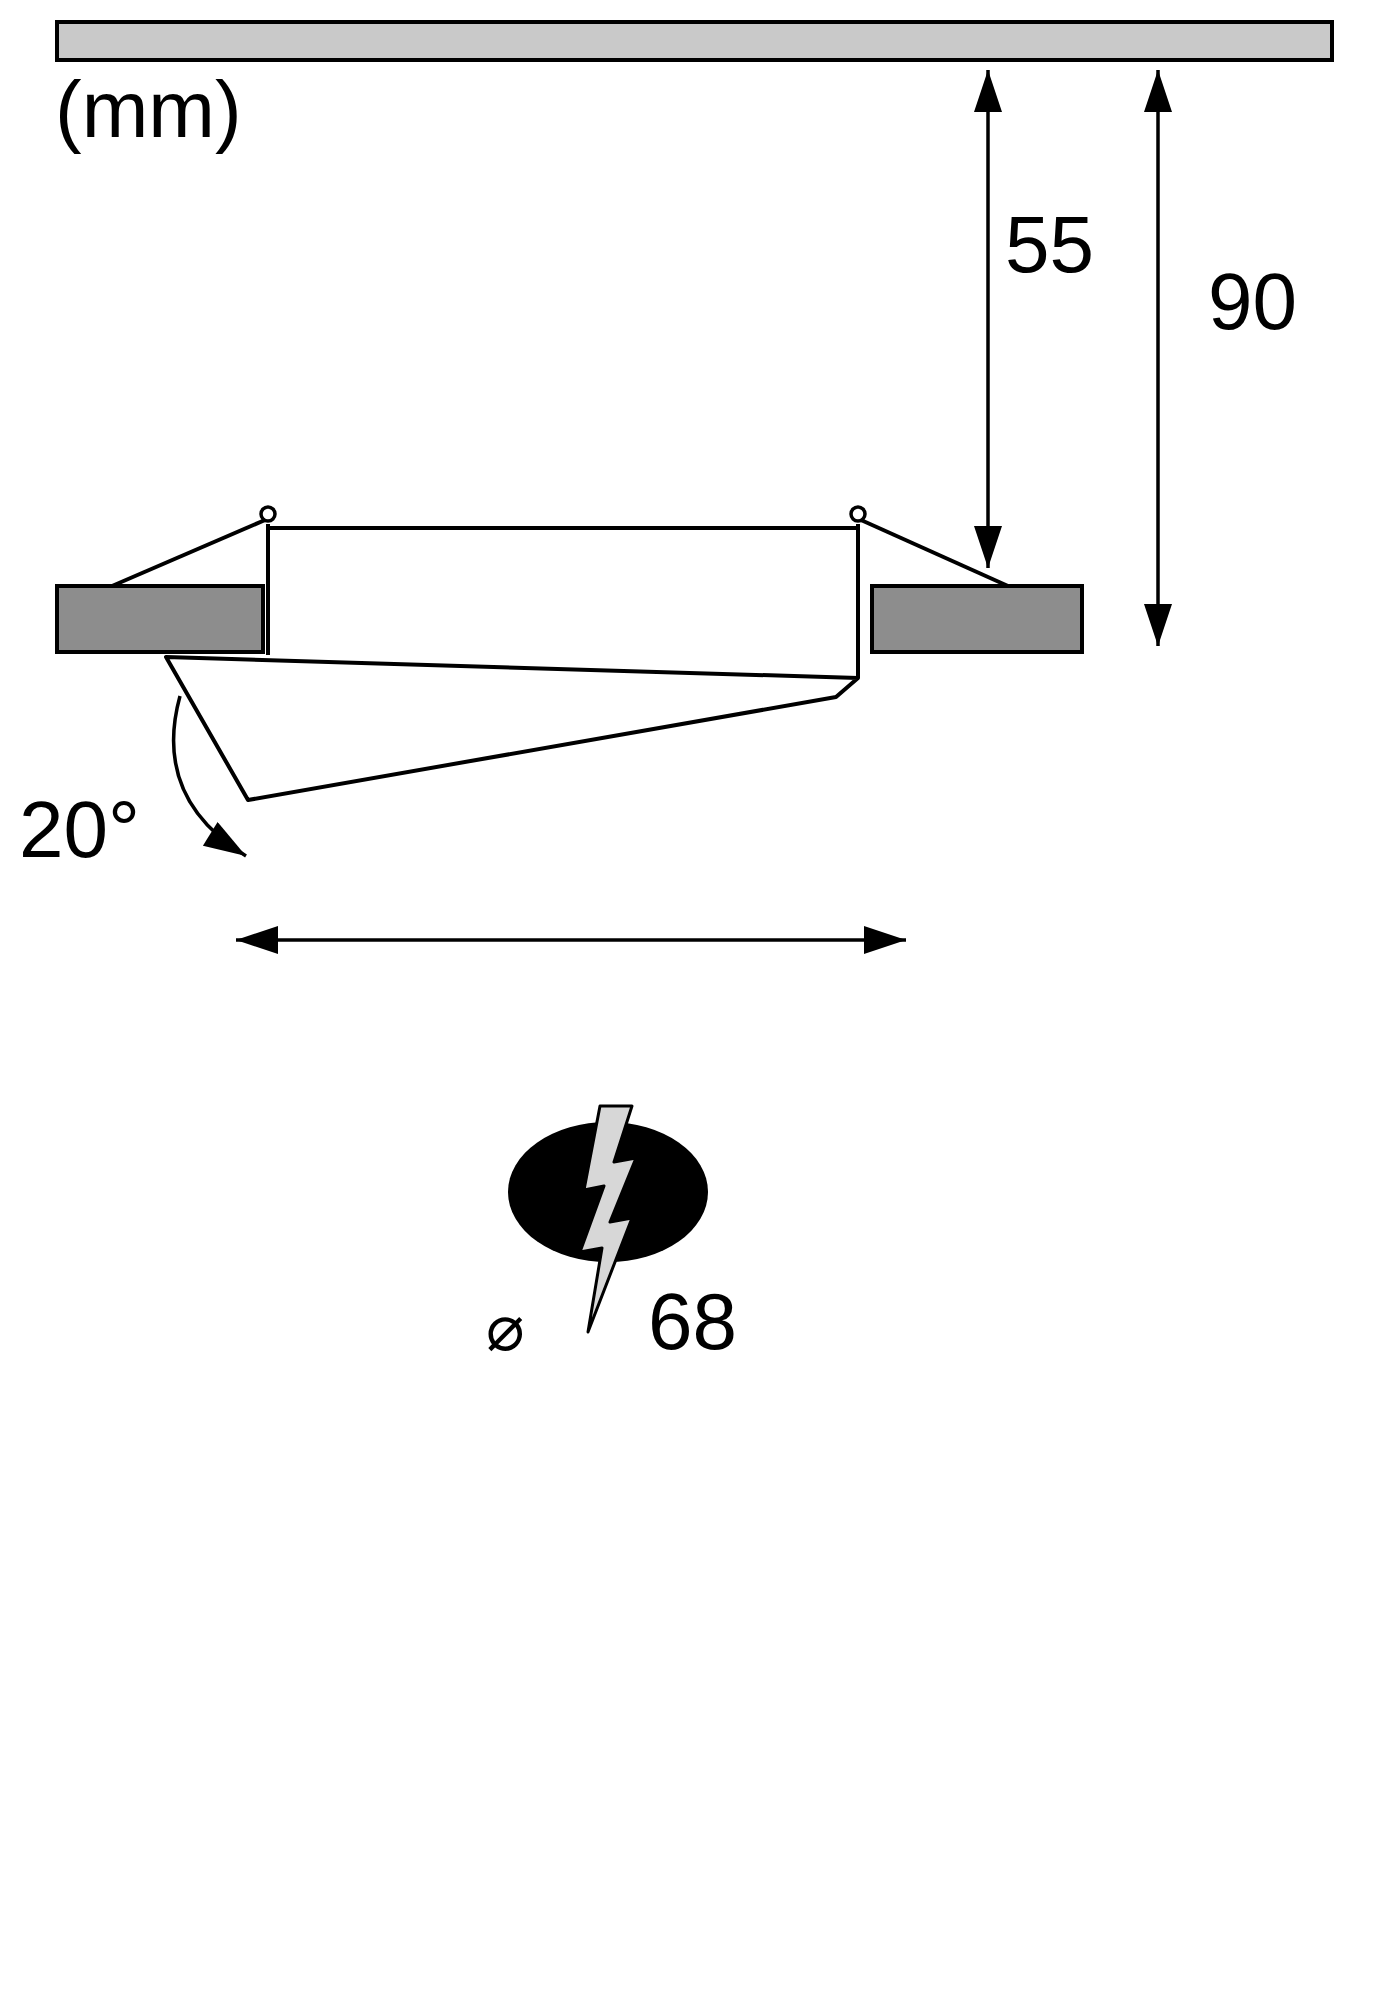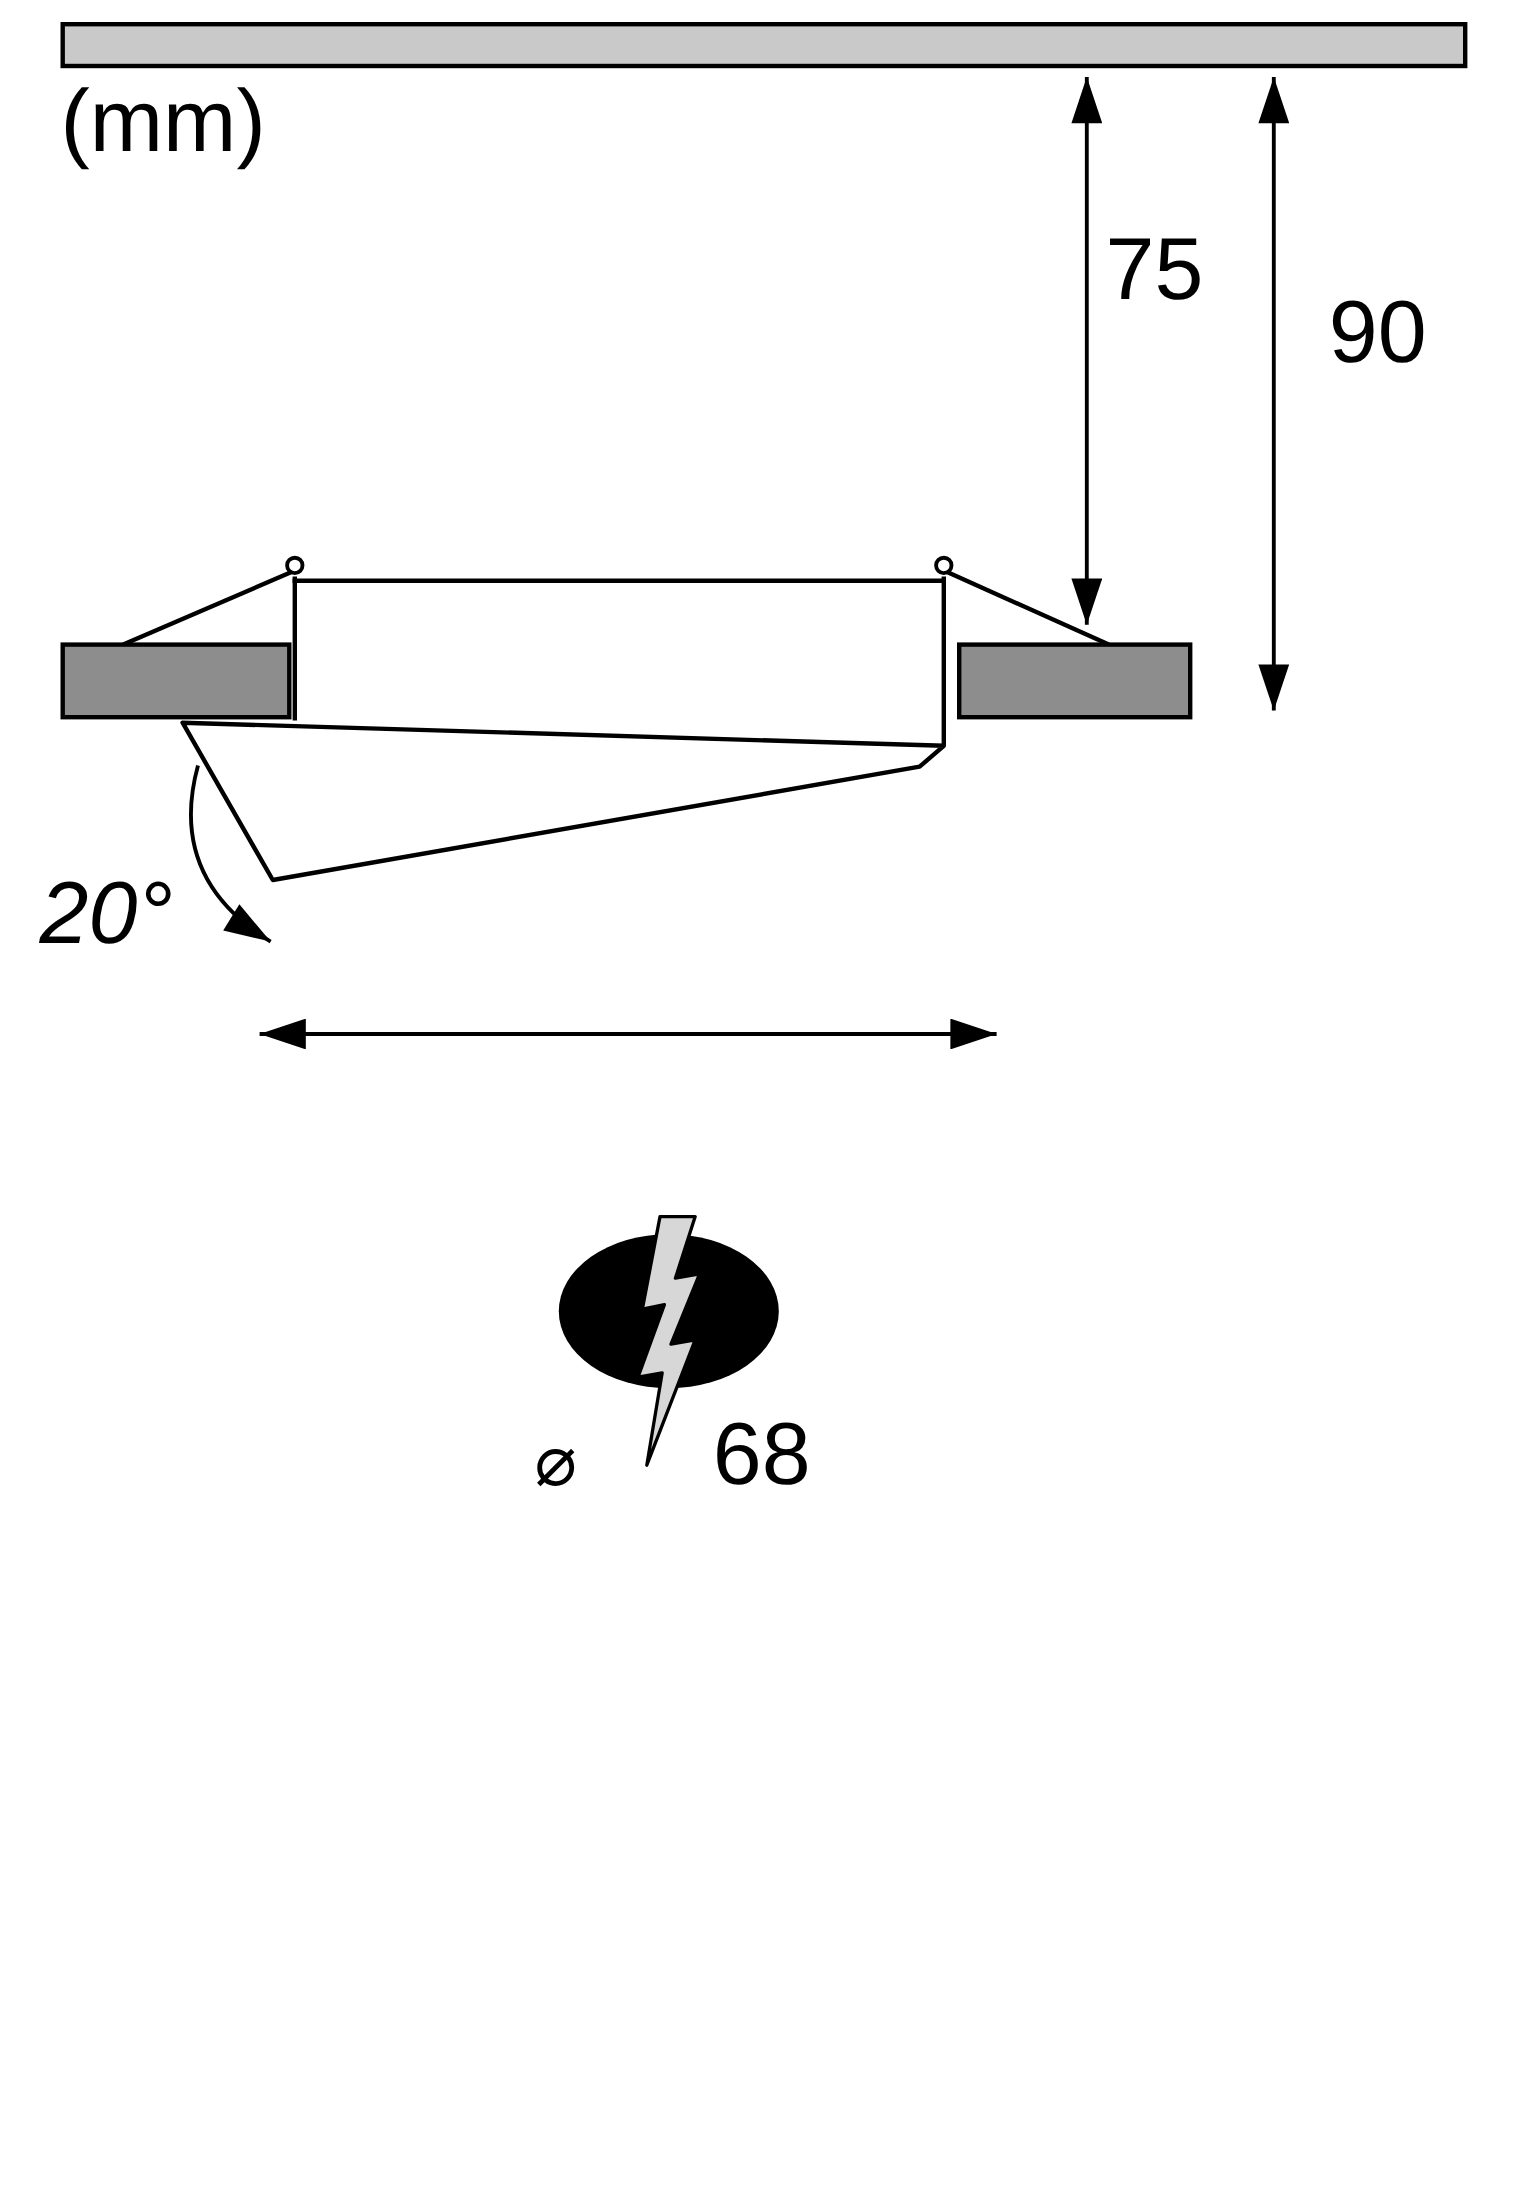--- a/index.html
+++ b/index.html
@@ -17,21 +17,21 @@
     position:absolute;
     line-height:1;
     font-size:80px;
     color:#000;
     white-space:nowrap;
     user-select:none;
   }
   .lbl-unit{left:55px;top:70px;}
   .lbl-75{left:1005px;top:205px;}
   .lbl-90{left:1208px;top:262px;}
-  .lbl-20{left:36px;top:790px;font-style:italic;}
+  .lbl-20{left:19px;top:790px;}
   .lbl-d90{left:440px;top:975px;width:260px;text-align:center;}
   .lbl-dsym{left:486px;top:1296px;font-size:64px;}
   .lbl-68{left:648px;top:1282px;}
 </style>
 </head>
 <body>
 
 <div class="canvas">
 
   <svg class="drawing" width="1380" height="2000" viewBox="0 0 1380 2000">
@@ -68,21 +68,21 @@
     <line x1="236" y1="940" x2="906" y2="940" stroke="#000" stroke-width="3.5" marker-start="url(#arr)" marker-end="url(#arr)"></line>
 
     <ellipse cx="608" cy="1192" rx="100" ry="70" stroke="none" fill="#000000"></ellipse>
 
     <path d="M 600 1106 L 632 1106 L 614 1162 L 636 1158 L 610 1222 L 632 1218
              L 588 1332 L 602 1248 L 580 1252 L 604 1186 L 584 1190 Z" stroke="#000" stroke-width="3" stroke-linejoin="round" fill="#d7d7d7"></path>
   </svg>
 
   <div class="lbl lbl-unit">(mm)</div>
 
-  <div class="lbl lbl-75">75</div>
+  <div class="lbl lbl-75">55</div>
 
   <div class="lbl lbl-90">90</div>
 
   <div class="lbl lbl-20">20°</div>
 
 
   <div class="lbl lbl-dsym">⌀</div>
 
   <div class="lbl lbl-68">68</div>
 

